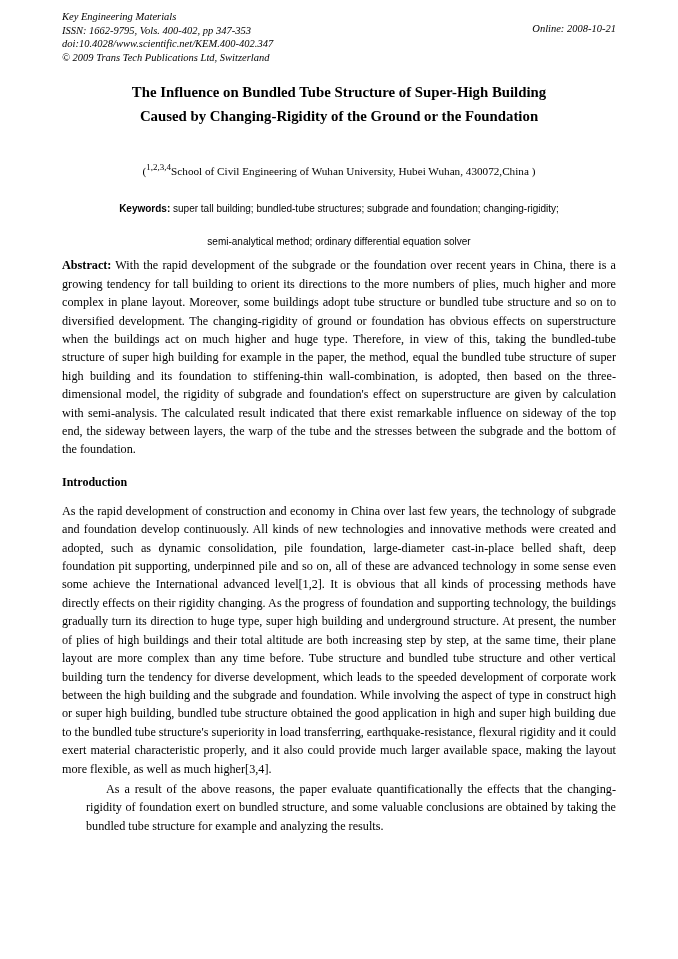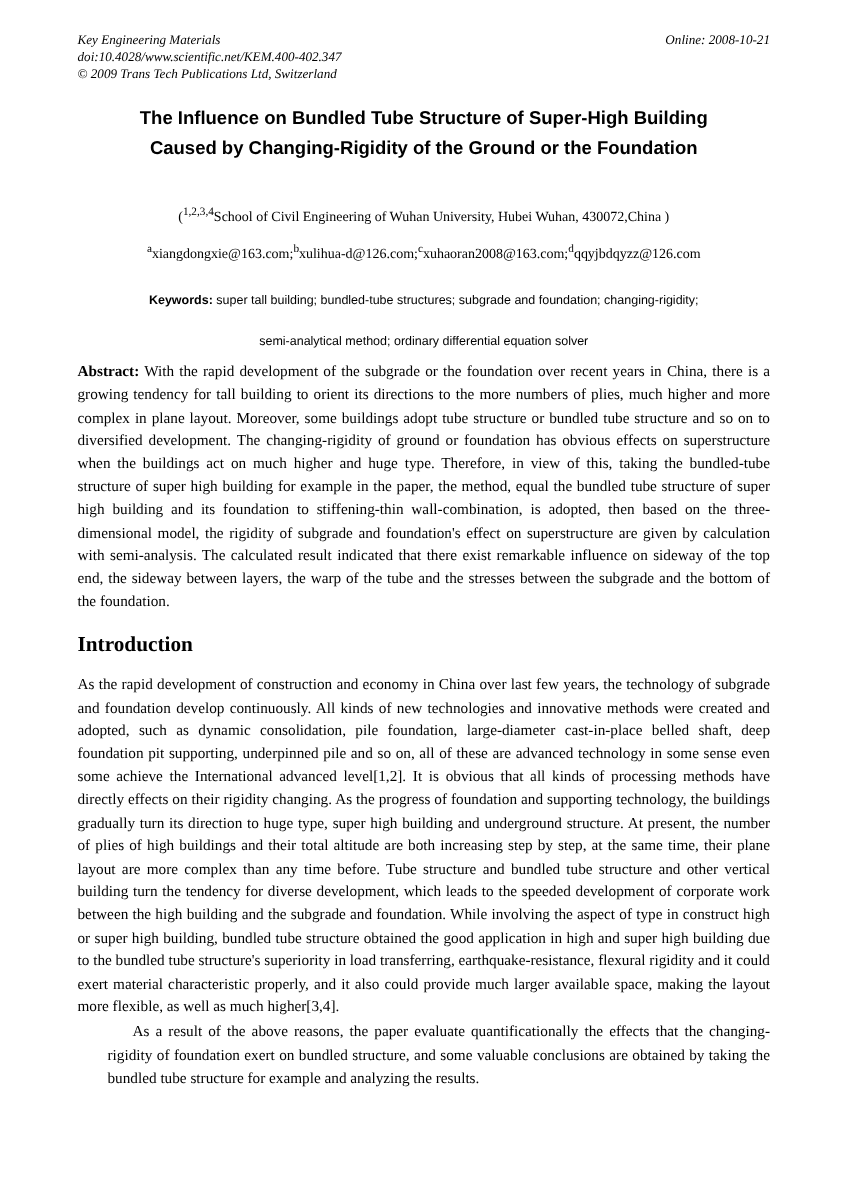--- a/index.html
+++ b/index.html
@@ -12,53 +12,53 @@
     height: 959px;
     font-family: "Liberation Serif", serif;
     color: #000000;
     position: relative;
     overflow: hidden;
   }
   .page {
     box-sizing: border-box;
     width: 678px;
     height: 959px;
-    padding: 26px 62px 20px 62px;
+    padding: 10px 62px 20px 62px;
     position: relative;
   }
 
   
   .header {
     position: relative;
     font-style: italic;
     font-size: 10.5px;
     line-height: 13.6px;
     margin-bottom: 16px;
   }
   .header-left {
     display: block;
   }
   .header-right {
     position: absolute;
     right: 0;
-    top: 0;
+    top: 12px;
     font-style: italic;
     font-size: 10.5px;
   }
   .hdr-line { display: block; white-space: nowrap; }
 
   
   .title {
     text-align: center;
     font-weight: bold;
     font-size: 14.8px;
     line-height: 24px;
     margin-top: 14px;
     margin-bottom: 4px;
-    font-family: Liberation Sans, sans-serif;
+    font-family: Liberation Serif, serif;
   }
   .title .tline { display: block; }
 
   
   .authors {
     text-align: center;
     font-size: 14.5px;
     margin-top: 20px;
     margin-bottom: 6px;
   }
@@ -94,55 +94,55 @@
     margin-top: 6px;
     font-size: 12.2px;
     line-height: 18.4px;
     text-align: justify;
   }
   .abstract b { font-weight: bold; }
 
   .sec-head {
     margin-top: 16px;
     margin-bottom: 2px;
-    font-size: 17px;
+    font-size: 12px;
     font-weight: bold;
   }
 
   .body-par {
     font-size: 12.2px;
     line-height: 18.4px;
     text-align: justify;
     margin-top: 12px;
   }
   .body-par.indent { text-indent: 20px; margin-top: 2px; margin-left: 24px; }
 </style>
 </head>
 <body>
 
 <div class="page">
 
   <div class="header">
     <div class="header-left">
       <span class="hdr-line">Key Engineering Materials</span>
+      <span class="hdr-line">ISSN: 1662-9795, Vols. 400-402, pp 347-353</span>
       <span class="hdr-line">doi:10.4028/www.scientific.net/KEM.400-402.347</span>
       <span class="hdr-line">© 2009 Trans Tech Publications Ltd, Switzerland</span>
     </div>
     <div class="header-right">Online: 2008-10-21</div>
   </div>
 
   <div class="title">
     <span class="tline">The Influence on Bundled Tube Structure of Super-High Building</span>
     <span class="tline">Caused by Changing-Rigidity of the Ground or the Foundation</span>
   </div>
 
 
   <div class="affil"><span>(</span><sup>1,2,3,4</sup><span>School of Civil Engineering of Wuhan University, Hubei Wuhan, 430072,China )</span></div>
 
-  <div class="emails"><sup>a</sup><span>xiangdongxie@163.com;</span><sup>b</sup><span>xulihua-d@126.com;</span><sup>c</sup><span>xuhaoran2008@163.com;</span><sup>d</sup><span>qqyjbdqyzz@126.com</span></div>
 
   <div class="keywords"><b>Keywords:</b><span> super tall building; bundled-tube structures; subgrade and foundation; changing-rigidity;</span><span class="kw-line2">semi-analytical method; ordinary differential equation solver</span></div>
 
   <div class="abstract"><b>Abstract:</b><span> With the rapid development of the subgrade or the foundation over recent years in China, there is a growing tendency for tall building to orient its directions to the more numbers of plies, much higher and more complex in plane layout. Moreover, some buildings adopt tube structure or bundled tube structure and so on to diversified development. The changing-rigidity of ground or foundation has obvious effects on superstructure when the buildings act on much higher and huge type. Therefore, in view of this, taking the bundled-tube structure of super high building for example in the paper, the method, equal the bundled tube structure of super high building and its foundation to stiffening-thin wall-combination, is adopted, then based on the three-dimensional model, the rigidity of subgrade and foundation's effect on superstructure are given by calculation with semi-analysis. The calculated result indicated that there exist remarkable influence on sideway of the top end, the sideway between layers, the warp of the tube and the stresses between the subgrade and the bottom of the foundation.</span></div>
 
   <div class="sec-head">Introduction</div>
   <div class="body-par">As the rapid development of construction and economy in China over last few years, the technology of subgrade and foundation develop continuously. All kinds of new technologies and innovative methods were created and adopted, such as dynamic consolidation, pile foundation, large-diameter cast-in-place belled shaft, deep foundation pit supporting, underpinned pile and so on, all of these are advanced technology in some sense even some achieve the International advanced level[1,2]. It is obvious that all kinds of processing methods have directly effects on their rigidity changing. As the progress of foundation and supporting technology, the buildings gradually turn its direction to huge type, super high building and underground structure. At present, the number of plies of high buildings and their total altitude are both increasing step by step, at the same time, their plane layout are more complex than any time before. Tube structure and bundled tube structure and other vertical building turn the tendency for diverse development, which leads to the speeded development of corporate work between the high building and the subgrade and foundation. While involving the aspect of type in construct high or super high building, bundled tube structure obtained the good application in high and super high building due to the bundled tube structure's superiority in load transferring, earthquake-resistance, flexural rigidity and it could exert material characteristic properly, and it also could provide much larger available space, making the layout more flexible, as well as much higher[3,4].</div>
   <div class="body-par indent">As a result of the above reasons, the paper evaluate quantificationally the effects that the changing-rigidity of foundation exert on bundled structure, and some valuable conclusions are obtained by taking the bundled tube structure for example and analyzing the results.</div>
 
 </div>

